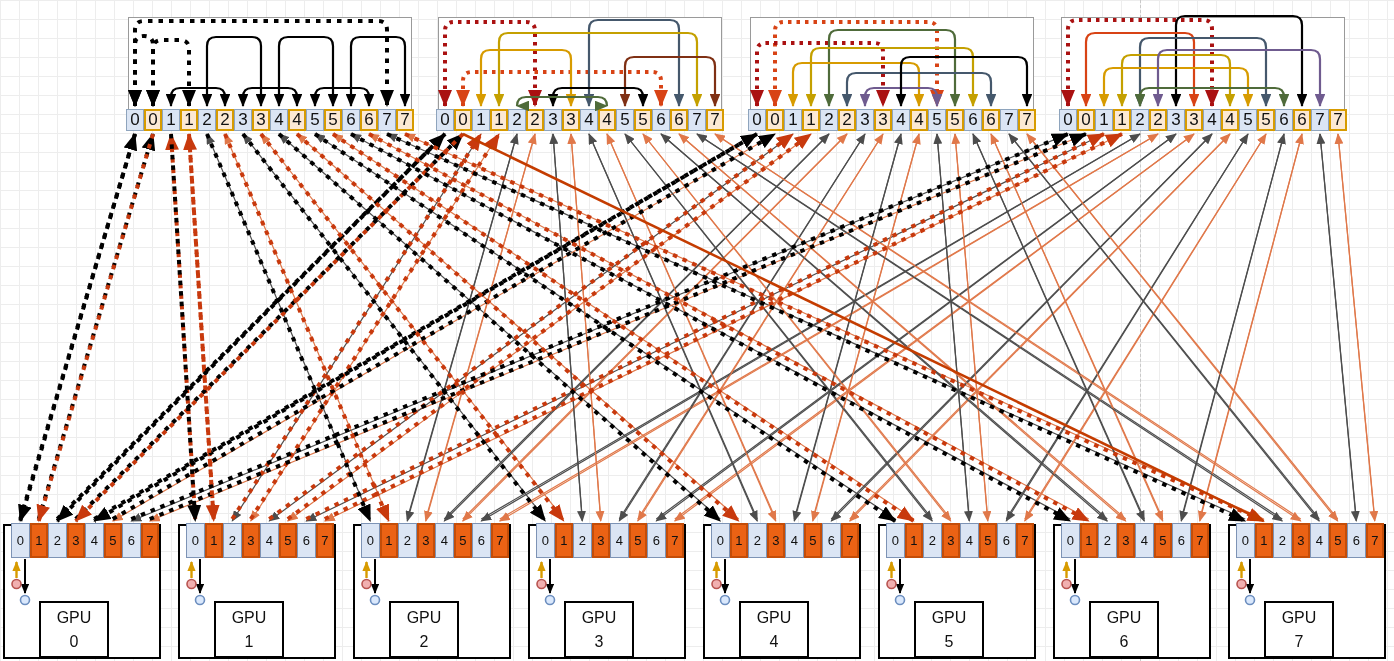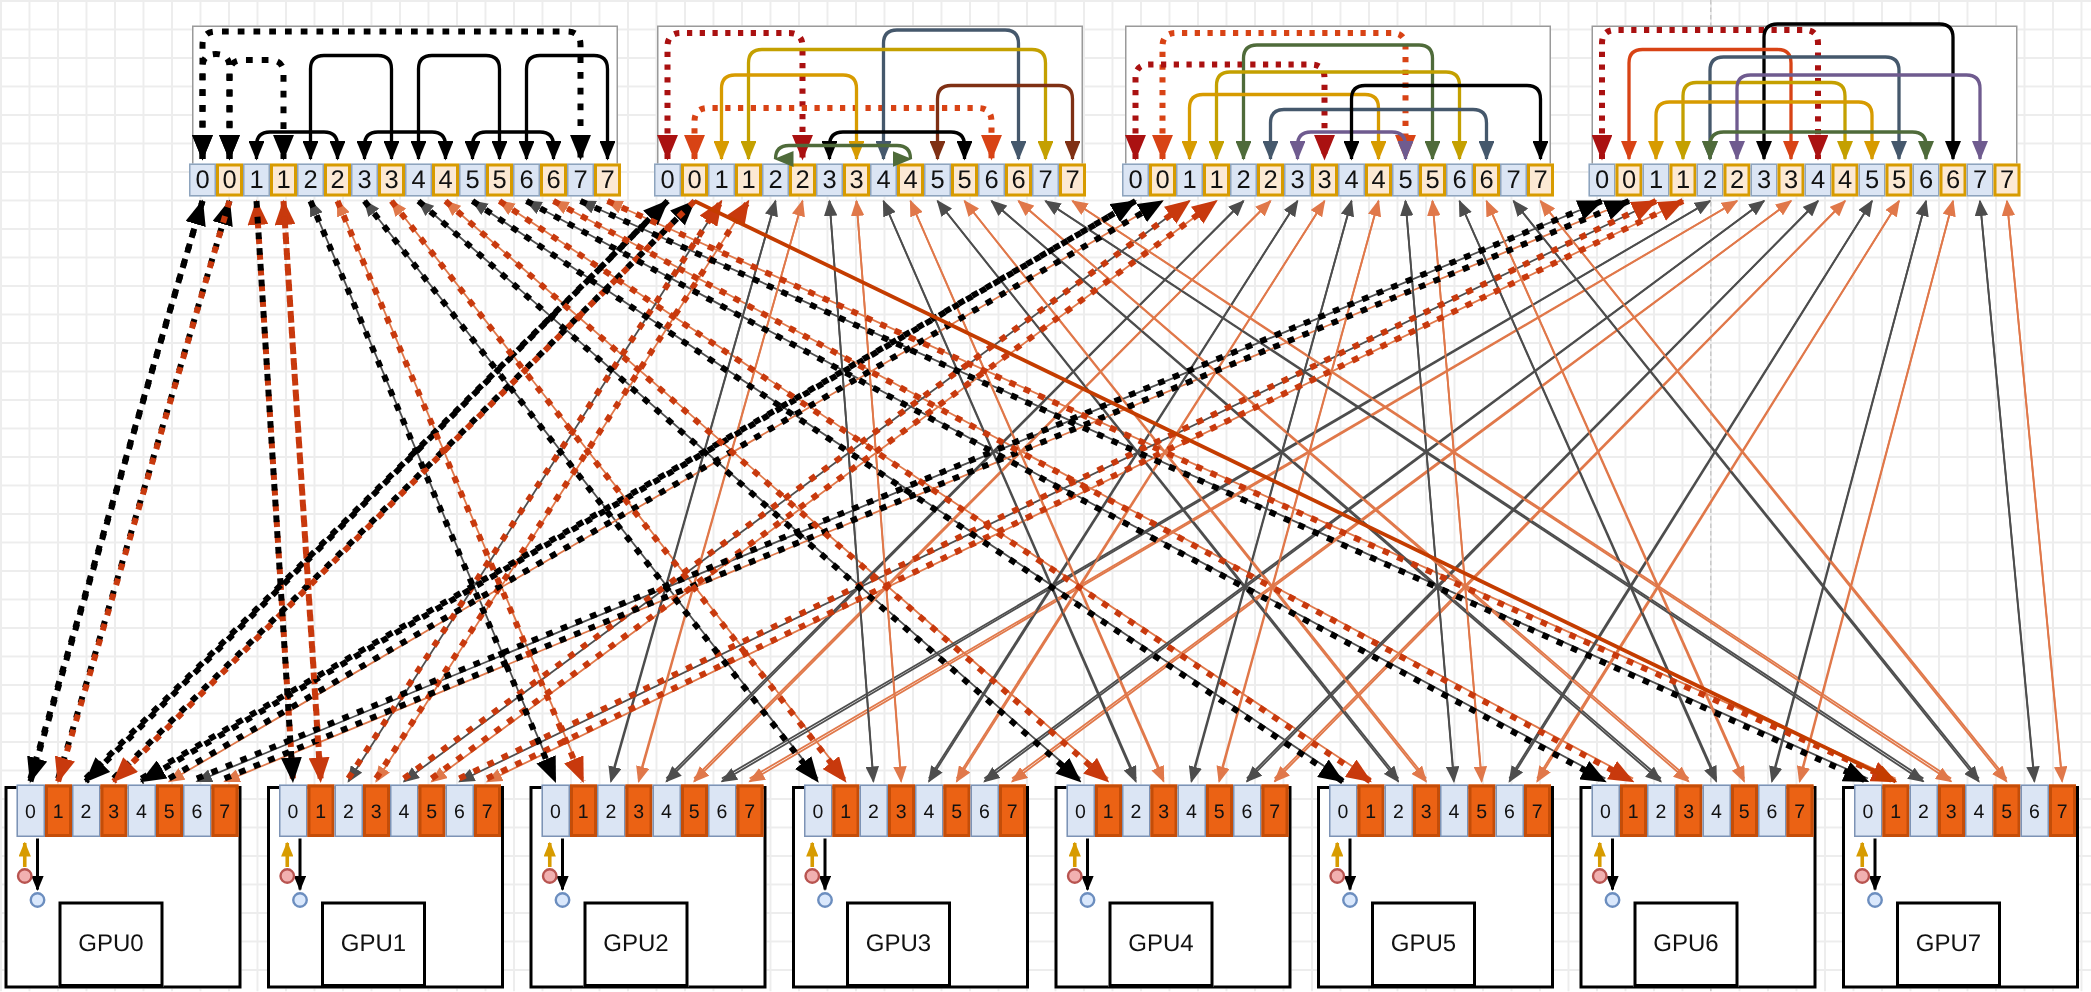--- a/index.html
+++ b/index.html
@@ -9,21 +9,21 @@
     background-image:
       linear-gradient(to right,#ededed 1px,transparent 1px),
       linear-gradient(to bottom,#ededed 1px,transparent 1px);
     background-size:19px 19px;
     font-family:"Liberation Sans","DejaVu Sans",sans-serif;
   }
   .pageline{position:absolute;top:0;bottom:0;width:0;border-left:1px dashed #c9c9c9;z-index:0;}
   .topbox{position:absolute;background:#fff;border:1.5px solid #9a9a9a;box-sizing:border-box;z-index:1;}
   .gpubox{position:absolute;background:#fff;border:2px solid #000;box-sizing:border-box;z-index:1;}
   .gpulabel{position:absolute;background:#fff;border:2px solid #000;box-sizing:border-box;z-index:2;
-    display:flex;flex-direction:row;align-items:center;justify-content:center;
+    display:flex;flex-direction:column;align-items:center;justify-content:center;
     font-size:16px;color:#111;line-height:1.45;}
   .tcell{position:absolute;box-sizing:border-box;z-index:2;display:flex;align-items:center;justify-content:center;
     font-size:17px;color:#111;}
   .tcell.even{background:#dbe5f4;border:1.6px solid #8ea4bd;}
   .tcell.odd{background:#fce9d4;border:2px solid #d79b00;}
   .gcell{position:absolute;box-sizing:border-box;z-index:2;display:flex;align-items:center;justify-content:center;
     font-size:13px;color:#111;}
   .gcell.even{background:#dbe5f4;border:1.5px solid #7d93b5;}
   .gcell.odd{background:#eb6214;border:2px solid #c44d08;}
   #overlay{position:absolute;left:0;top:0;z-index:3;pointer-events:none;}

